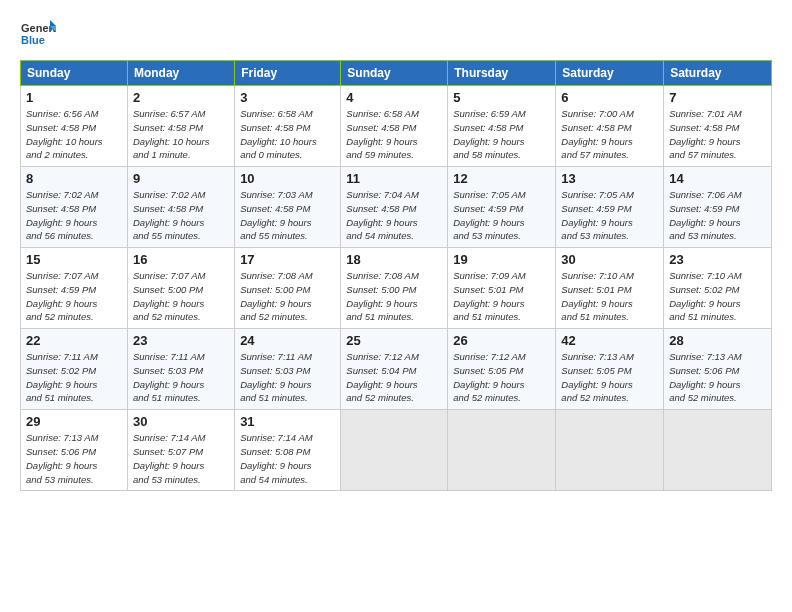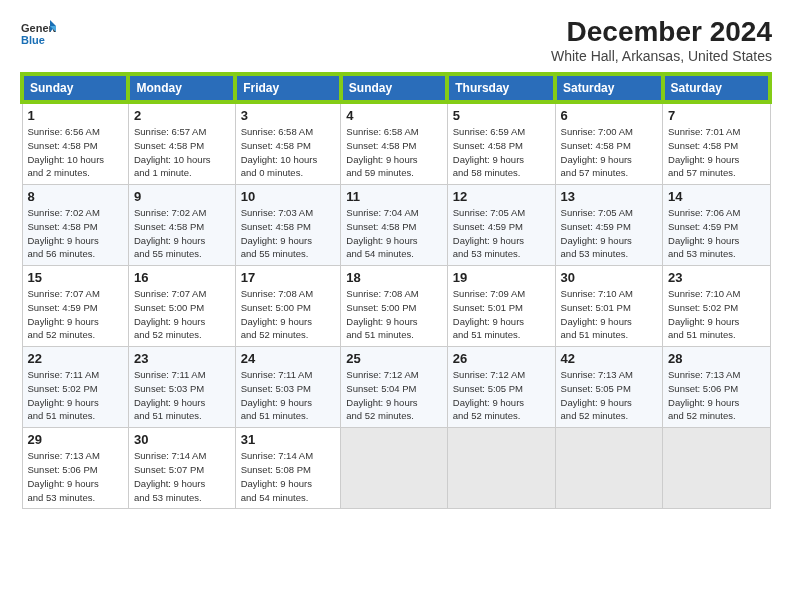--- a/index.html
+++ b/index.html
@@ -49,21 +49,21 @@
       border-collapse: collapse;
       border: 1px solid #ccc;
     }
     .calendar th {
       background: #2a6dba;
       color: #fff;
       font-size: 12px;
       font-weight: bold;
       padding: 5px 6px;
       text-align: left;
-      border: 4px solid #84cc16;
+      border: 1px solid #84cc16;
     }
     .calendar td {
       vertical-align: top;
       padding: 4px 5px;
       border: 1px solid #ccc;
       font-size: 9.5px;
       color: #333;
       width: 113px;
       min-height: 72px;
       background: #fff;
@@ -77,41 +77,38 @@
     .day-num {
       font-size: 13px;
       font-weight: bold;
       color: #222;
       display: block;
       margin-bottom: 2px;
     }
     .day-info {
       line-height: 1.45;
       color: #333;
+      font-style: italic;
     }
   </style>
 </head>
 <body>
 
 <div class="page">
   <div class="header">
     <div class="logo">
       <svg class="logo-icon" viewBox="0 0 36 36">
         <rect width="36" height="36" fill="none"></rect>
 
         <text x="1" y="16" font-size="11" font-weight="bold" fill="#333" font-family="Arial">General</text>
         <text x="1" y="28" font-size="11" font-weight="bold" fill="#1a6fb5" font-family="Arial">Blue</text>
 
         <polygon points="30,4 36,10 30,16" fill="#1a6fb5"></polygon>
         <polygon points="30,10 36,10 36,16" fill="#4aa8e0"></polygon>
       </svg>
-    </div>
-    <div class="title-block">
-      <h1>December 2024</h1>
-      <h2>White Hall, Arkansas, United States</h2>
     </div>
   </div>
 
   <table class="calendar">
     <thead>
       <tr>
       <th>Sunday</th>
           <th>Monday</th>
           <th>Friday</th>
           <th>Sunday</th>

